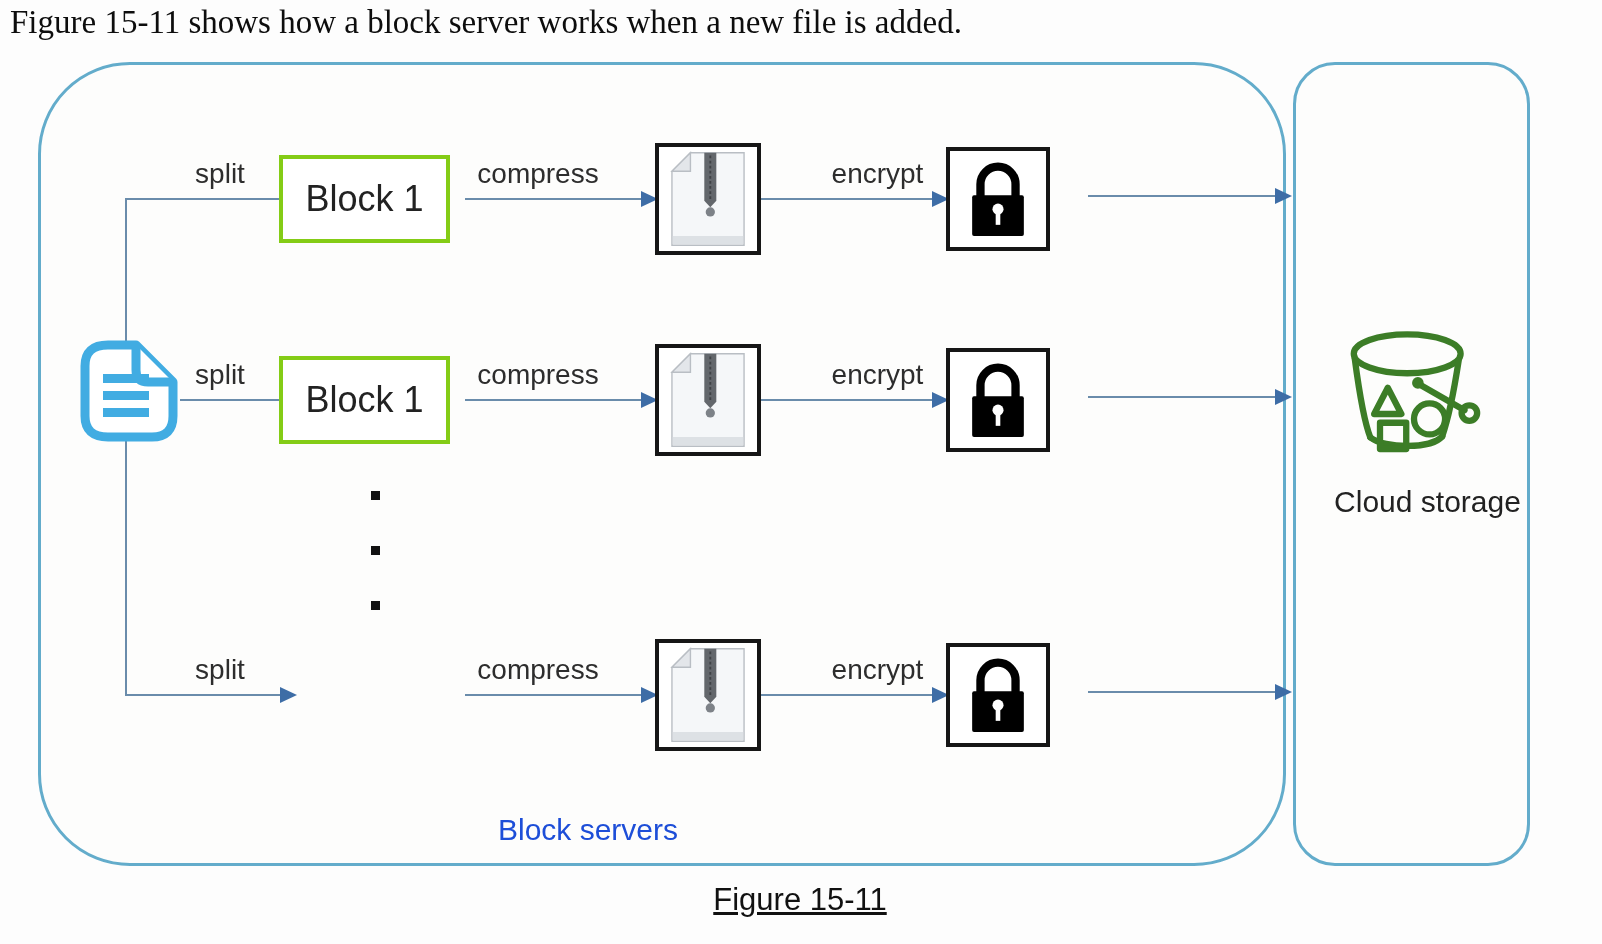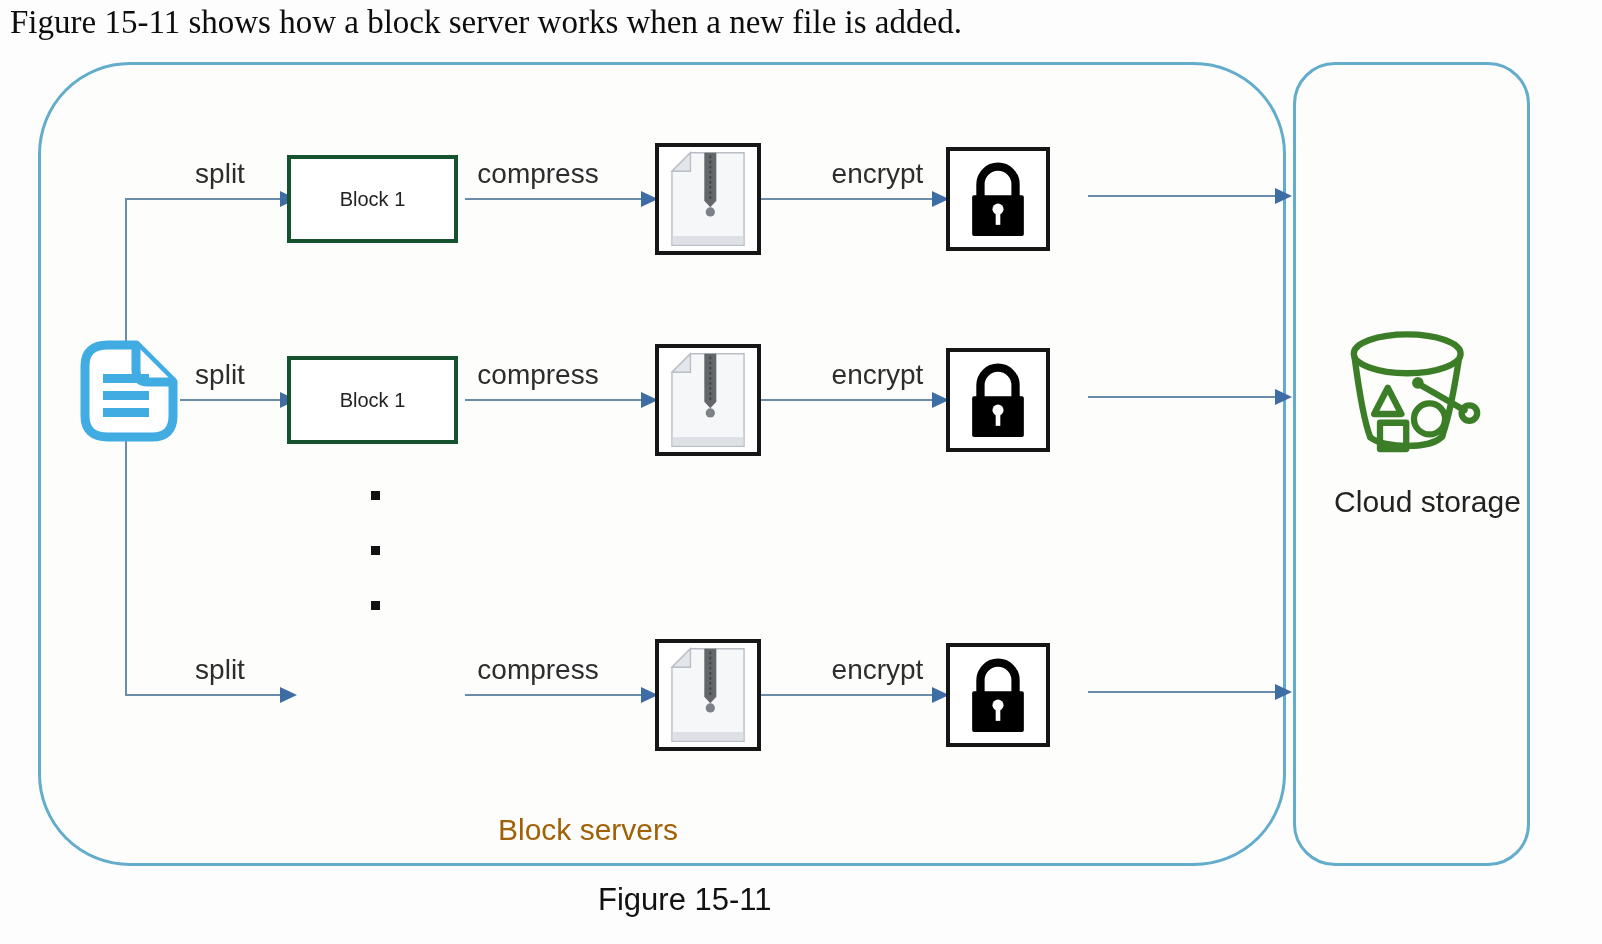--- a/index.html
+++ b/index.html
@@ -14,23 +14,23 @@
       border:3px solid #63accb;border-radius:42px;background:#fdfdfc;box-sizing:border-box;}
   
   .vline{position:absolute;left:84px;top:133px;width:2px;height:498px;background:#6a8cab;}
   
   .h-arrow{position:absolute;height:2px;background:#6a8cab;}
   .h-arrow::after{content:"";position:absolute;right:-3px;top:-7px;width:0;height:0;
       border-left:17px solid #3e6da6;border-top:8px solid transparent;border-bottom:8px solid transparent;}
   
   .lbl{position:absolute;font-size:28px;color:#2d2d2d;text-align:center;line-height:30px;}
   
-  .block-box{position:absolute;left:246px;width:171px;height:88px;border:4px solid #14532d;
+  .block-box{position:absolute;left:238px;width:171px;height:88px;border:4px solid #84cc16;
       background:#fff;box-sizing:border-box;display:flex;align-items:center;justify-content:center;
-      font-size:20px;color:#222;}
+      font-size:36px;color:#222;}
   
   .icon-box{position:absolute;border:4px solid #161616;background:#fff;box-sizing:border-box;
       display:flex;align-items:center;justify-content:center;}
   .zip-box{left:614px;width:106px;height:112px;}
   .lock-box{left:905px;width:104px;height:104px;}
   
   .r0.block-box{top:90px}.r1.block-box{top:291px}.r2.block-box{top:586px}
   .r0.zip-box{top:78px}.r1.zip-box{top:279px}.r2.zip-box{top:574px}
   .r0.lock-box{top:82px}.r1.lock-box{top:283px}.r2.lock-box{top:578px}
   .r0.h-arrow{top:133px}.r1.h-arrow{top:334px}.r2.h-arrow{top:629px}
@@ -44,24 +44,24 @@
   .encrypt-lbl{left:744px;width:185px;}
   
   .out-arrow{left:1088px;width:201px;}
   .o0{top:195px}.o1{top:396px}.o2{top:691px}
   
   .file-icon{position:absolute;left:37px;top:273px;width:102px;height:106px;z-index:3;}
   
   .dot{position:absolute;left:330px;width:9px;height:9px;background:#111;}
   .d0{top:426px}.d1{top:481px}.d2{top:536px}
   
-  .bs-label{position:absolute;left:447px;top:748px;width:200px;text-align:center;font-size:30px;color:#a16207;}
+  .bs-label{position:absolute;left:447px;top:748px;width:200px;text-align:center;font-size:30px;color:#1d4ed8;}
   .cloud-bucket{position:absolute;left:50px;top:262px;width:136px;height:142px;}
   .cloud-label{position:absolute;left:0;top:420px;width:100%;text-align:center;font-size:30px;color:#222;margin-left:16px;}
-  .caption{position:absolute;left:598px;top:882px;width:404px;font-size:31px;color:#111;}
+  .caption{position:absolute;left:598px;top:882px;width:404px;text-align:center;font-size:31px;color:#111;text-decoration:underline;}
 </style>
 </head>
 <body>
 
 <div class="stage">
 
   <div class="intro">Figure 15-11 shows how a block server works when a new file is added.</div>
 
   <div class="bs-container">
 

